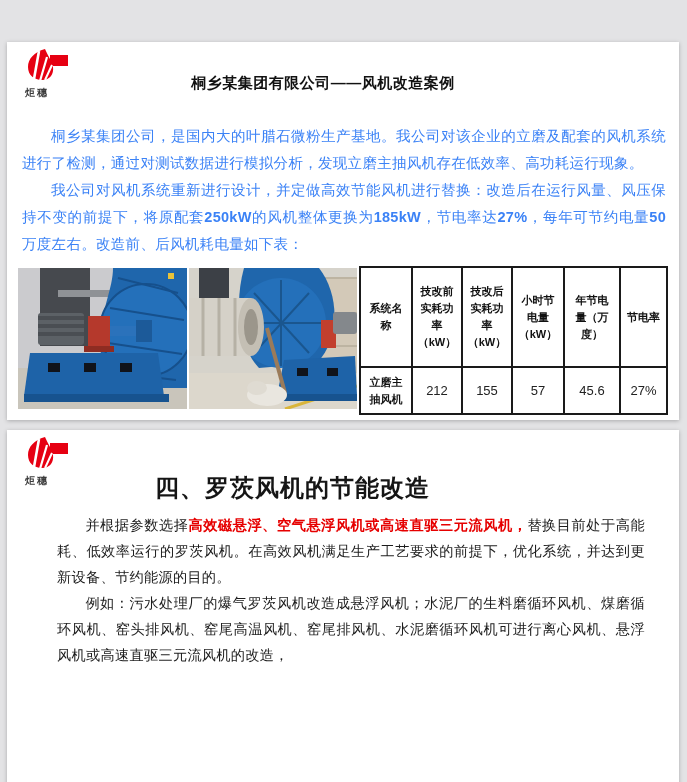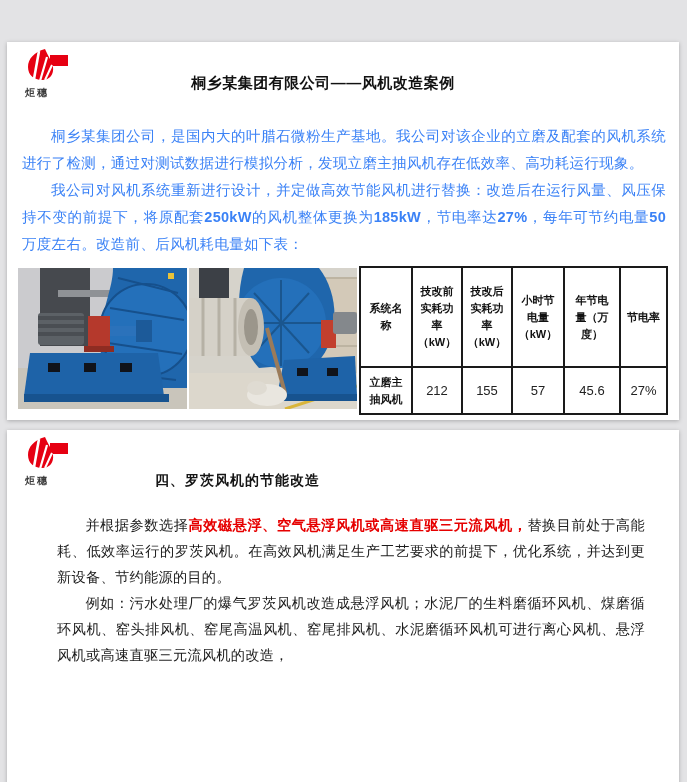--- a/index.html
+++ b/index.html
@@ -61,21 +61,21 @@
     text-align:center;vertical-align:middle;
     white-space:pre-line;
     padding:1px 0;
   }
   .fan-table .hdr{font-weight:bold;font-size:11px;line-height:17px;height:96px;color:#111;}
   .fan-table .lbl{font-weight:bold;font-size:11px;line-height:17px;height:43px;color:#111;text-align:center;}
   .fan-table .val{font-size:13px;color:#222;height:43px;font-weight:normal;}
   
   .p2-title{
     position:absolute;top:42px;left:148px;
-    font-size:14px;font-weight:bold;color:#151515;
+    font-size:24px;font-weight:bold;color:#151515;
     letter-spacing:1px;
   }
   .p2-body{
     position:absolute;top:82px;left:50px;width:588px;
     font-size:14.2px;line-height:26px;color:#1c1c1c;
     text-align:justify;letter-spacing:0.3px;
   }
   .p2-body p{margin:0;text-indent:2em;}
 </style>
 </head>

